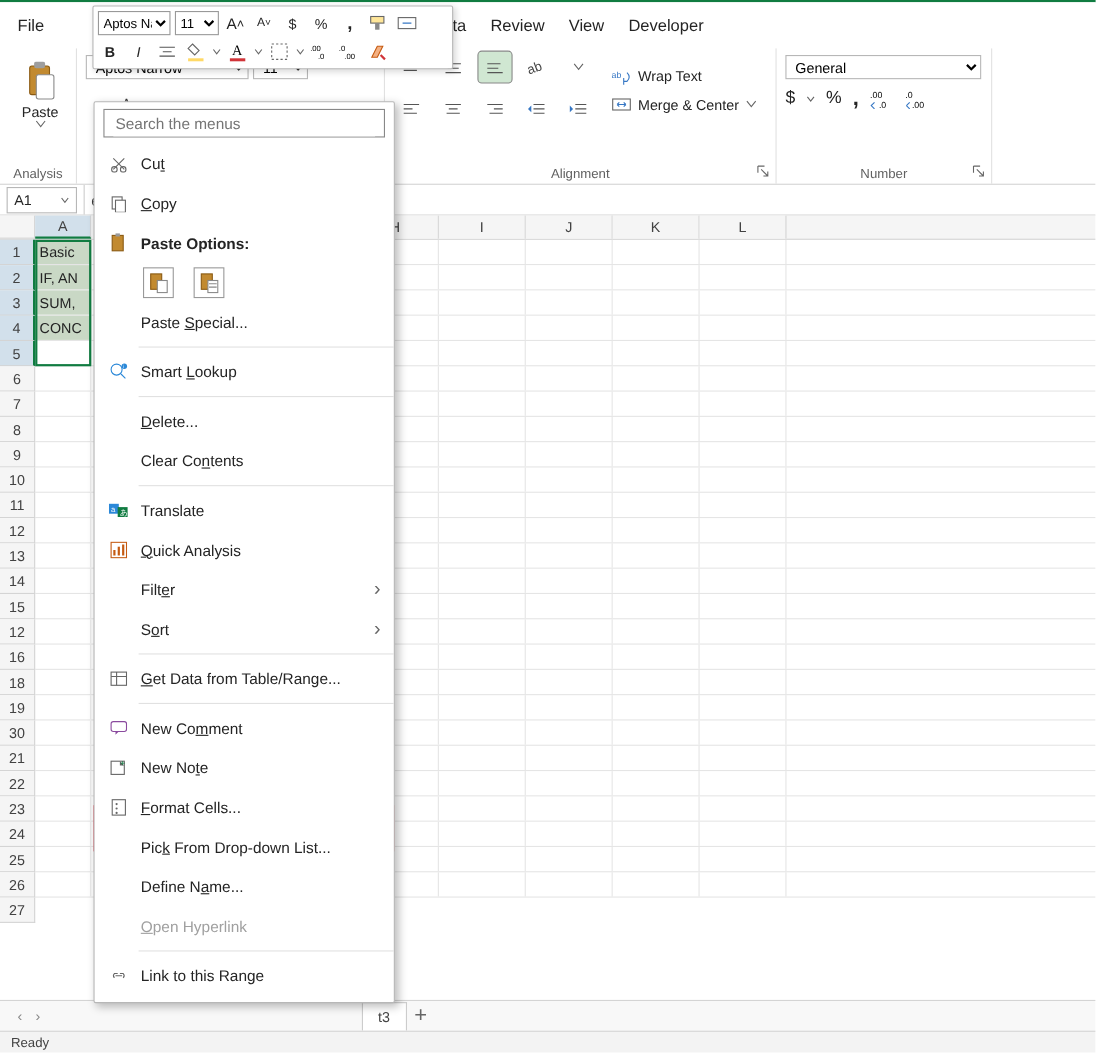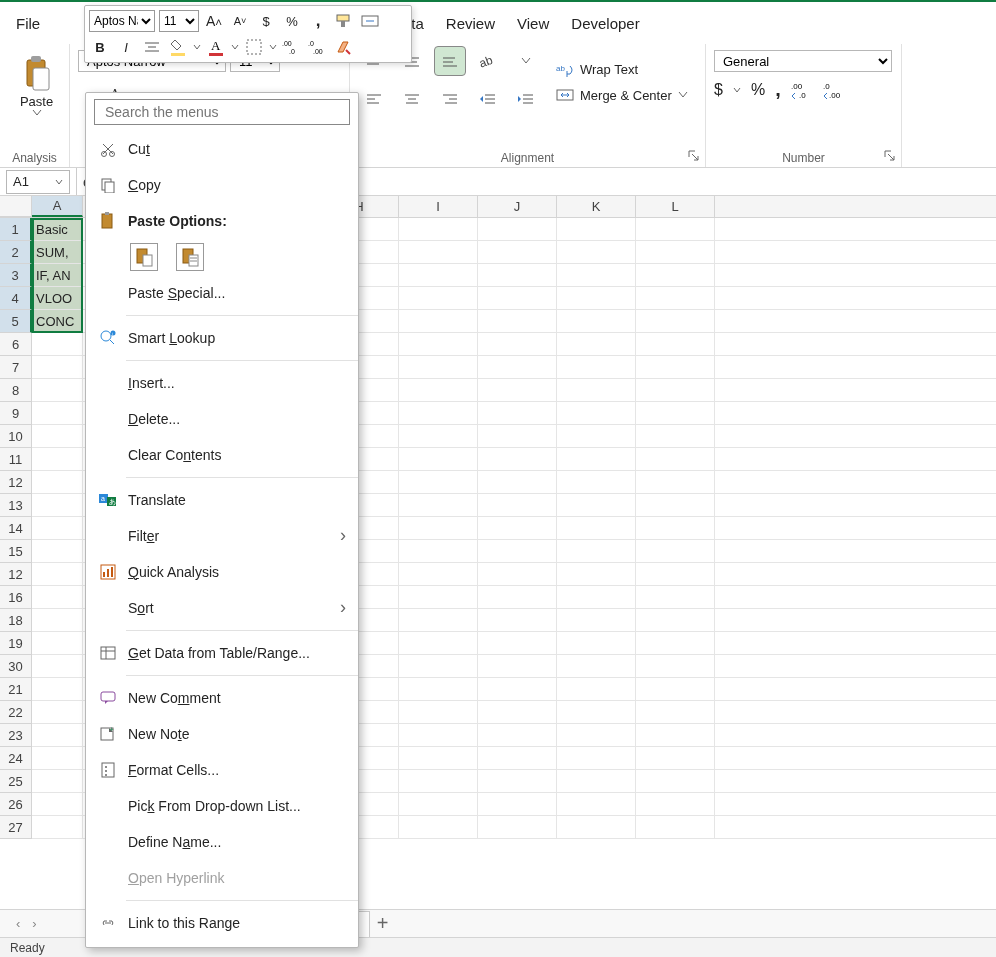--- a/index.html
+++ b/index.html
@@ -467,43 +467,32 @@
           <div class="cell" style="width: 79px;"></div>
           <div class="cell" style="width: 79px;"></div>
           <div class="cell" style="width: 79px;"></div>
           <div class="cell" style="width: 79px;"></div>
           <div class="cell" style="width: 79px;"></div>
           <div class="cell" style="width: 79px;"></div>
           <div class="cell" style="width: 79px;"></div>
           <div class="cell" style="width: 79px;"></div>
         </div>
         <div class="cell-row">
+          <div class="cell sel" style="width: 51px;">IF, AN</div>
+          <div class="cell" style="width: 79px;"></div>
+          <div class="cell" style="width: 79px;"></div>
+          <div class="cell" style="width: 79px;"></div>
+          <div class="cell" style="width: 79px;"></div>
+          <div class="cell" style="width: 79px;"></div>
+          <div class="cell" style="width: 79px;"></div>
+          <div class="cell" style="width: 79px;"></div>
+          <div class="cell" style="width: 79px;"></div>
+        </div>
+        <div class="cell-row">
           <div class="cell sel" style="width: 51px;">SUM,</div>
-          <div class="cell" style="width: 79px;"></div>
-          <div class="cell" style="width: 79px;"></div>
-          <div class="cell" style="width: 79px;"></div>
-          <div class="cell" style="width: 79px;"></div>
-          <div class="cell" style="width: 79px;"></div>
-          <div class="cell" style="width: 79px;"></div>
-          <div class="cell" style="width: 79px;"></div>
-          <div class="cell" style="width: 79px;"></div>
-        </div>
-        <div class="cell-row">
-          <div class="cell sel" style="width: 51px;">IF, AN</div>
-          <div class="cell" style="width: 79px;"></div>
-          <div class="cell" style="width: 79px;"></div>
-          <div class="cell" style="width: 79px;"></div>
-          <div class="cell" style="width: 79px;"></div>
-          <div class="cell" style="width: 79px;"></div>
-          <div class="cell" style="width: 79px;"></div>
-          <div class="cell" style="width: 79px;"></div>
-          <div class="cell" style="width: 79px;"></div>
-        </div>
-        <div class="cell-row">
-          <div class="cell sel" style="width: 51px;">VLOO</div>
           <div class="cell" style="width: 79px;"></div>
           <div class="cell" style="width: 79px;"></div>
           <div class="cell" style="width: 79px;"></div>
           <div class="cell" style="width: 79px;"></div>
           <div class="cell" style="width: 79px;"></div>
           <div class="cell" style="width: 79px;"></div>
           <div class="cell" style="width: 79px;"></div>
           <div class="cell" style="width: 79px;"></div>
         </div>
         <div class="cell-row">
@@ -906,59 +895,55 @@
           <line x1="11" y1="11" x2="15" y2="15" stroke="#2B88D8"></line>
           <circle cx="14" cy="4" r="2.5" fill="#2B88D8"></circle>
           <text x="13" y="6" font-size="4" fill="#fff">i</text>
         </svg>
       </span>
     <span>Smart <span class="u">L</span>ookup</span>
   </div>
   <div class="cm-sep"></div>
   <div class="cm-item">
       <span class="ico"></span>
-      <span><span class="u">I</span>nsert...</span>
-    </div>
-  <div class="cm-item">
-      <span class="ico"></span>
       <span><span class="u">D</span>elete...</span>
     </div>
   <div class="cm-item">
       <span class="ico"></span>
       <span>Clear Co<span class="u">n</span>tents</span>
     </div>
   <div class="cm-sep"></div>
   <div class="cm-item">
     <span class="ico">
         <svg width="18" height="16">
           <rect x="0" y="2" width="9" height="9" fill="#2B88D8"></rect>
           <text x="2" y="9" font-size="7" fill="#fff">a</text>
           <rect x="8" y="5" width="9" height="9" fill="#107C41"></rect>
           <text x="10" y="12" font-size="7" fill="#fff">あ</text>
         </svg>
       </span>
     <span>Translate</span>
   </div>
-  <div class="cm-item cm-sub">
-      <span class="ico"></span>
-      <span>Filt<span class="u">e</span>r</span>
-    </div>
   <div class="cm-item">
     <span class="ico">
         <svg width="16" height="16">
           <rect x="1" y="1" width="14" height="14" stroke="#C55A11" fill="none"></rect>
           <rect x="3" y="8" width="2" height="5" fill="#C55A11"></rect>
           <rect x="7" y="5" width="2" height="8" fill="#C55A11"></rect>
           <rect x="11" y="3" width="2" height="10" fill="#C55A11"></rect>
         </svg>
       </span>
     <span><span class="u">Q</span>uick Analysis</span>
   </div>
   <div class="cm-item cm-sub">
       <span class="ico"></span>
+      <span>Filt<span class="u">e</span>r</span>
+    </div>
+  <div class="cm-item cm-sub">
+      <span class="ico"></span>
       <span>S<span class="u">o</span>rt</span>
     </div>
   <div class="cm-sep"></div>
   <div class="cm-item">
     <span class="ico">
         <svg width="16" height="14">
           <rect x="1" y="1" width="14" height="12" stroke="#666" fill="none"></rect>
           <line x1="1" y1="5" x2="15" y2="5" stroke="#666"></line>
           <line x1="6" y1="1" x2="6" y2="13" stroke="#666"></line>
         </svg>

